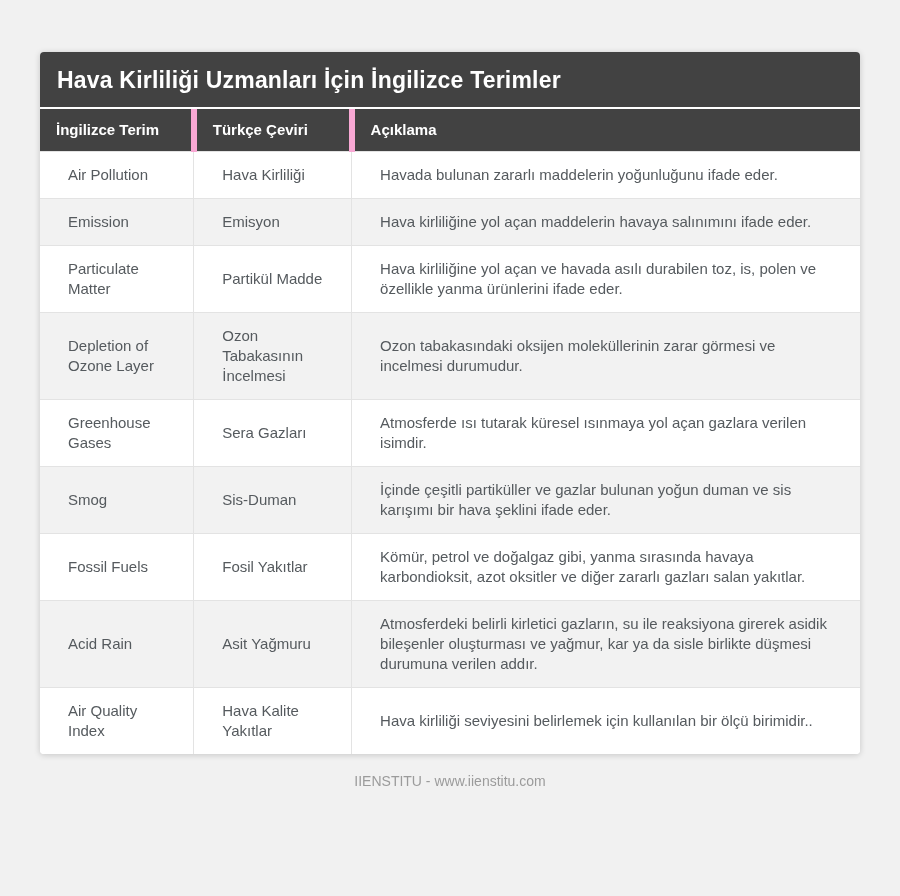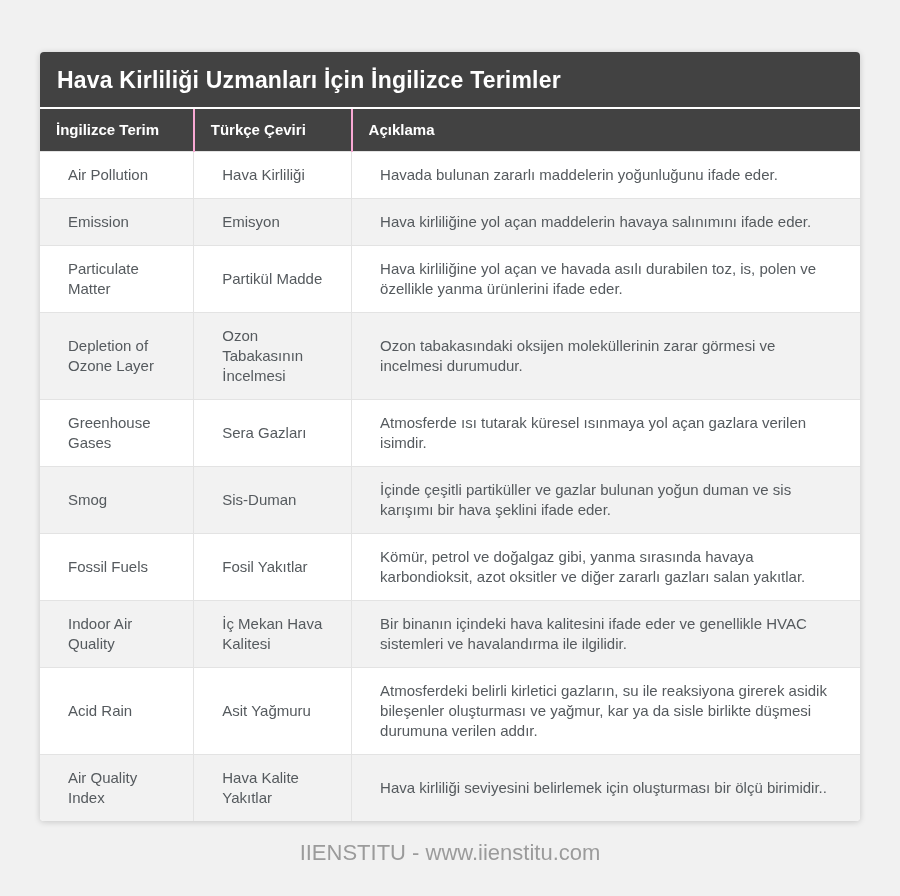--- a/index.html
+++ b/index.html
@@ -48,37 +48,37 @@
   col.c-desc { width: 496px; }
   thead th {
     background: var(--header-bg);
     color: var(--header-text);
     font-size: 15px;
     font-weight: bold;
     text-align: left;
     padding: 11px 16px;
     line-height: 20px;
   }
-  thead th + th { border-left: 2px solid #f9a8d4; margin-top: 35px; }
+  thead th + th { border-left: 6px solid #f9a8d4; margin-top: 35px; }
   tbody td {
     font-size: 15px;
     color: var(--body-text);
     padding: 13px 28px;
     line-height: 20px;
     vertical-align: middle;
     border-top: 1px solid var(--border);
     word-wrap: break-word;
   }
   tbody td + td { border-left: 1px solid var(--border); }
   tbody tr:nth-child(even) { background: var(--row-alt-bg); }
   tbody tr:nth-child(odd) { background: var(--card-bg); }
   .footer {
     text-align: center;
     margin-top: 19px;
-    font-size: 22px;
+    font-size: 14px;
     color: var(--footer-text);
   }
 </style>
 </head>
 <body>
 
 <div class="card">
   <div class="title-bar">Hava Kirliliği Uzmanları İçin İngilizce Terimler</div>
   <table>
     <colgroup>
@@ -123,31 +123,26 @@
         <td>Smog</td>
         <td>Sis-Duman</td>
         <td>İçinde çeşitli partiküller ve gazlar bulunan yoğun duman ve sis karışımı bir hava şeklini ifade eder.</td>
       </tr>
       <tr>
         <td>Fossil Fuels</td>
         <td>Fosil Yakıtlar</td>
         <td>Kömür, petrol ve doğalgaz gibi, yanma sırasında havaya karbondioksit, azot oksitler ve diğer zararlı gazları salan yakıtlar.</td>
       </tr>
       <tr>
-        <td>Indoor Air Quality</td>
-        <td>İç Mekan Hava Kalitesi</td>
-        <td>Bir binanın içindeki hava kalitesini ifade eder ve genellikle HVAC sistemleri ve havalandırma ile ilgilidir.</td>
-      </tr>
-      <tr>
         <td>Acid Rain</td>
         <td>Asit Yağmuru</td>
         <td>Atmosferdeki belirli kirletici gazların, su ile reaksiyona girerek asidik bileşenler oluşturması ve yağmur, kar ya da sisle birlikte düşmesi durumuna verilen addır.</td>
       </tr>
       <tr>
         <td>Air Quality Index</td>
         <td>Hava Kalite Yakıtlar</td>
-        <td>Hava kirliliği seviyesini belirlemek için oluşturması bir ölçü birimidir..</td>
+        <td>Hava kirliliği seviyesini belirlemek için kullanılan bir ölçü birimidir..</td>
       </tr>
     </tbody>
   </table>
 </div>
 
 <div class="footer">IIENSTITU - www.iienstitu.com</div>
 
 </body></html>

